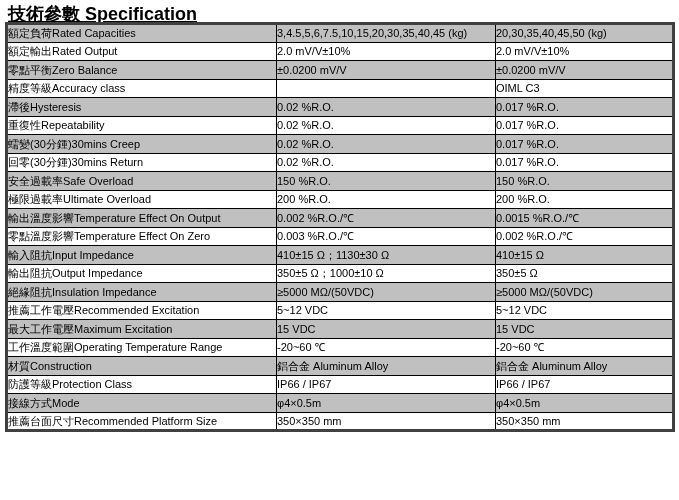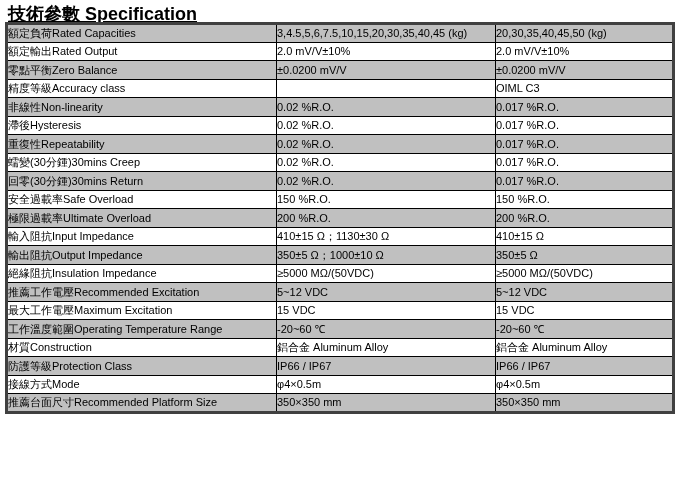--- a/index.html
+++ b/index.html
@@ -92,25 +92,20 @@
         <td class="lbl">零點平衡Zero Balance</td>
         <td class="val">±0.0200 mV/V</td>
         <td class="val">±0.0200 mV/V</td>
       </tr>
       <tr>
         <td class="lbl">精度等級Accuracy class</td>
         <td class="val"></td>
         <td class="val">OIML C3</td>
       </tr>
       <tr>
-        <td class="lbl">非線性Non-linearity</td>
-        <td class="val">0.02 %R.O.</td>
-        <td class="val">0.017 %R.O.</td>
-      </tr>
-      <tr>
         <td class="lbl">滯後Hysteresis</td>
         <td class="val">0.02 %R.O.</td>
         <td class="val">0.017 %R.O.</td>
       </tr>
       <tr>
         <td class="lbl">重復性Repeatability</td>
         <td class="val">0.02 %R.O.</td>
         <td class="val">0.017 %R.O.</td>
       </tr>
       <tr>
@@ -125,20 +120,30 @@
       </tr>
       <tr>
         <td class="lbl">安全過載率Safe Overload</td>
         <td class="val">150 %R.O.</td>
         <td class="val">150 %R.O.</td>
       </tr>
       <tr>
         <td class="lbl">極限過載率Ultimate Overload</td>
         <td class="val">200 %R.O.</td>
         <td class="val">200 %R.O.</td>
+      </tr>
+      <tr>
+        <td class="lbl">輸出溫度影響Temperature Effect On Output</td>
+        <td class="val">0.002 %R.O./℃</td>
+        <td class="val">0.0015 %R.O./℃</td>
+      </tr>
+      <tr>
+        <td class="lbl">零點溫度影響Temperature Effect On Zero</td>
+        <td class="val">0.003 %R.O./℃</td>
+        <td class="val">0.002 %R.O./℃</td>
       </tr>
       <tr>
         <td class="lbl">輸入阻抗Input Impedance</td>
         <td class="val">410±15 Ω；1130±30 Ω</td>
         <td class="val">410±15 Ω</td>
       </tr>
       <tr>
         <td class="lbl">輸出阻抗Output Impedance</td>
         <td class="val">350±5 Ω；1000±10 Ω</td>
         <td class="val">350±5 Ω</td>

